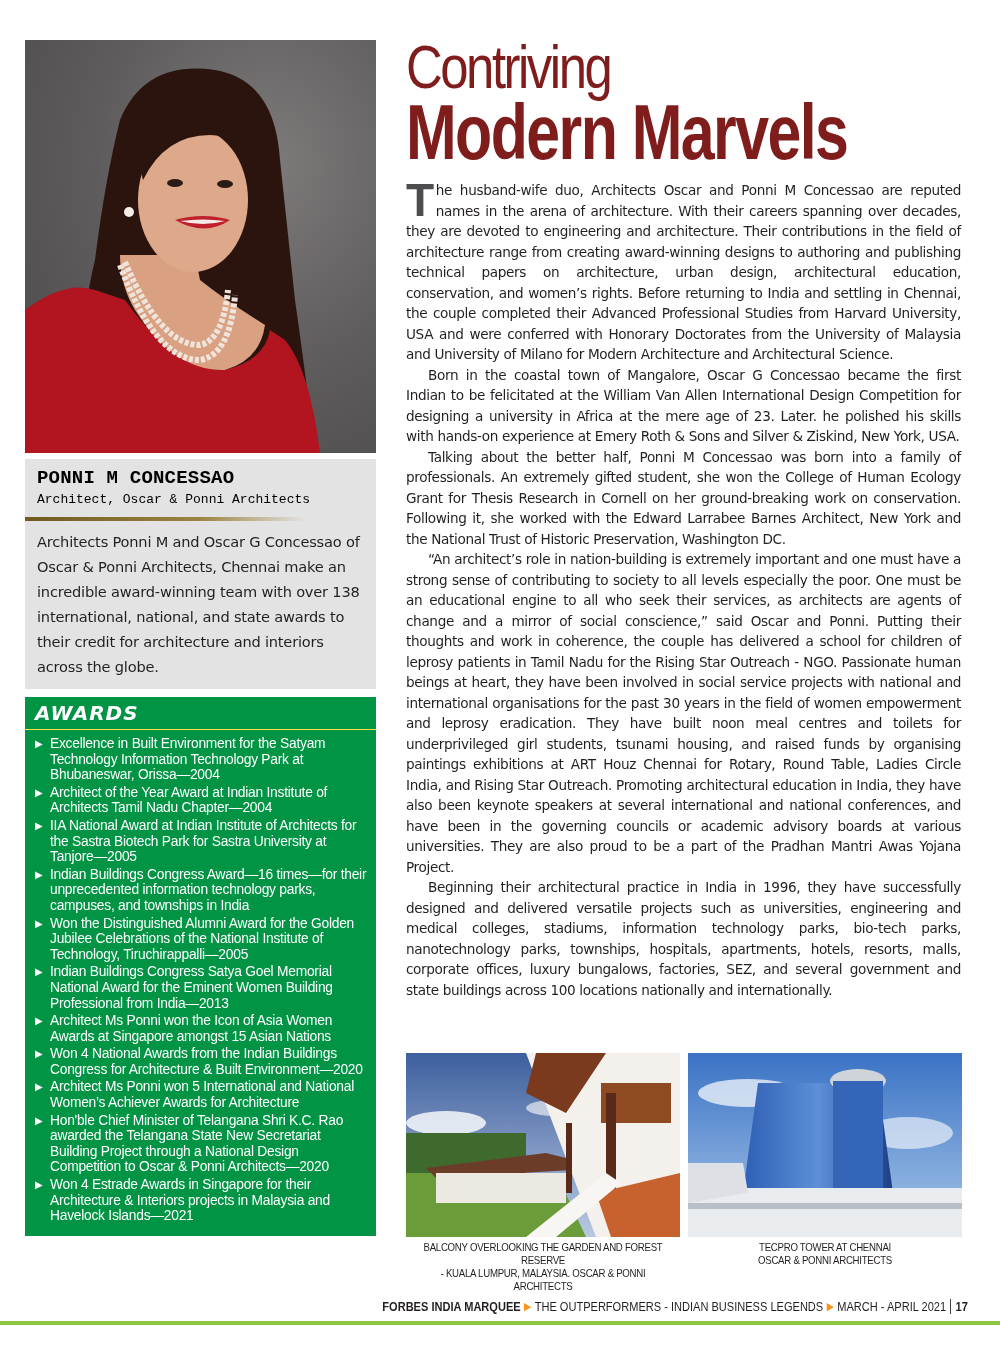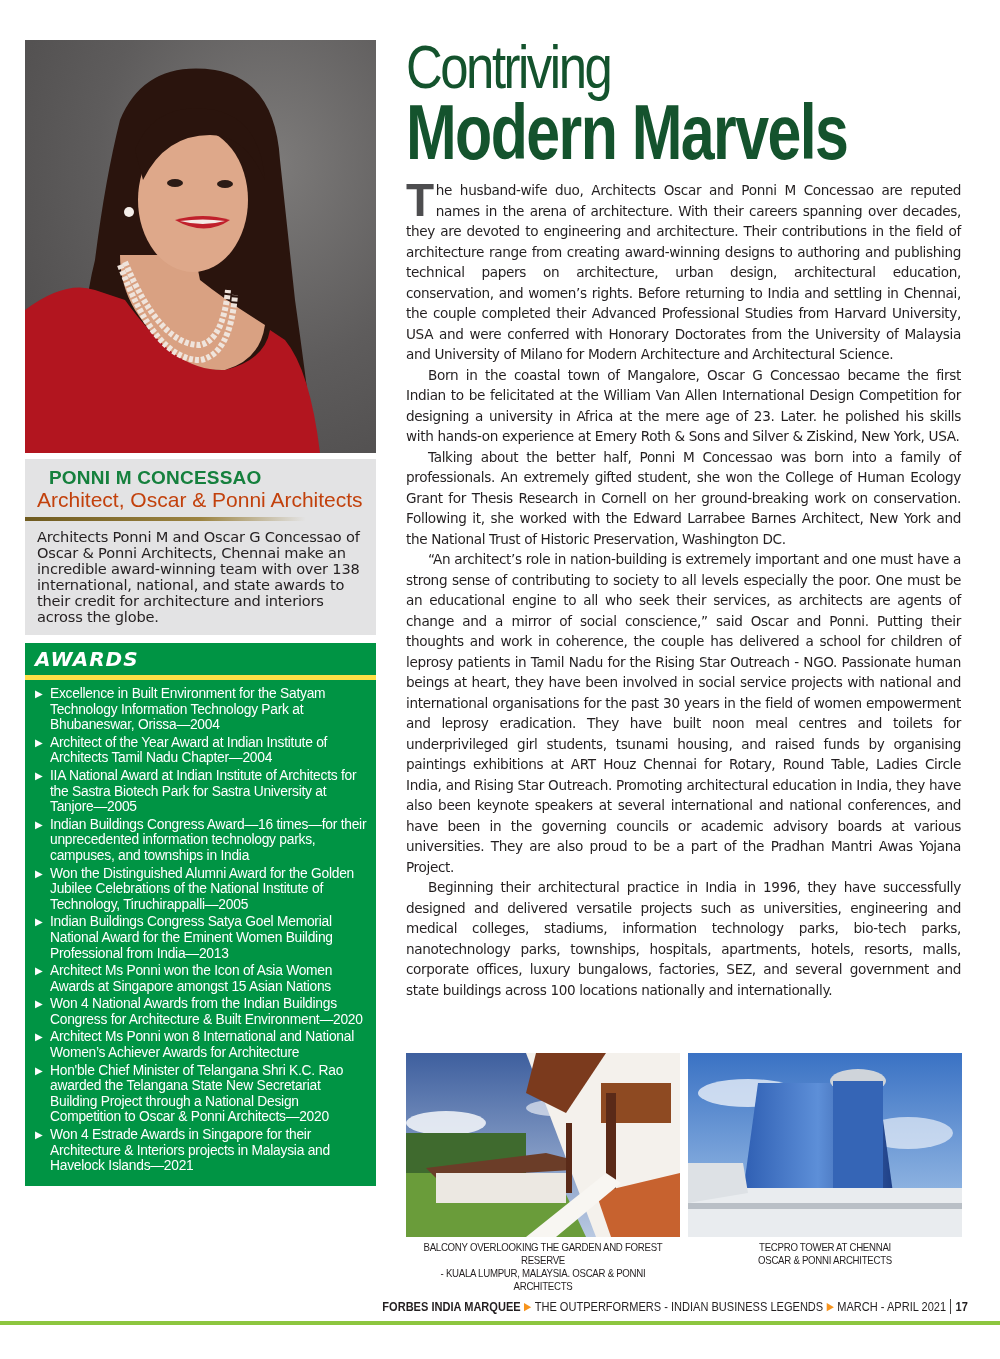--- a/index.html
+++ b/index.html
@@ -8,34 +8,34 @@
 
     
     .left-col { position: absolute; left: 25px; top: 40px; width: 351px; }
     .portrait {
       position: relative; width: 351px; height: 413px; overflow: hidden;
       background: radial-gradient(ellipse at 70% 30%, #7d7b7a 0%, #5e5c5c 50%, #4a4848 100%);
     }
     .portrait svg { position: absolute; left: 0; top: 0; }
 
     .profile-box { background: #e3e3e4; margin-top: 6px; padding: 8px 10px 10px 12px; }
-    .profile-name { font-family: Liberation Sans, sans-serif; font-weight: bold; font-size: 19px; letter-spacing: 0.2px; color: #15803d; line-height: 22px; margin-left: 12px; }
-    .profile-title { font-family: Liberation Sans, sans-serif; font-size: 21px; color: #c2410c; line-height: 22px; }
+    .profile-name { font-family: Liberation Mono, monospace; font-weight: bold; font-size: 19px; letter-spacing: 0.2px; color: #000000; line-height: 22px; }
+    .profile-title { font-family: Liberation Mono, monospace; font-size: 13px; color: #000000; line-height: 22px; }
     .gold-rule { height: 4px; margin: 6px -10px 8px -12px; background: linear-gradient(90deg, #6e5a1f 0%, #9c8442 50%, #e3e3e4 80%); }
-    .profile-desc { font-family: "DejaVu Sans", sans-serif; font-size: 14.6px; line-height: 16px; color: #231f20; letter-spacing: -0.2px; }
+    .profile-desc { font-family: "DejaVu Sans", sans-serif; font-size: 14.6px; line-height: 25px; color: #231f20; letter-spacing: -0.2px; }
 
     .awards-box { margin-top: 8px; background: #009444; }
-    .awards-header { background: #009444; color: #fff; font-family: "DejaVu Sans", sans-serif; font-style: italic; font-weight: bold; font-size: 20px; padding: 4px 10px; letter-spacing: 1px; border-bottom: 5px solid #fde047; }
+    .awards-header { background: #009444; color: #fff; font-family: "DejaVu Sans", sans-serif; font-style: italic; font-weight: bold; font-size: 20px; padding: 4px 10px; letter-spacing: 1px; border-bottom: 1px solid #fde047; }
     .awards-list { list-style: none; padding: 6px 8px 10px 10px; }
     .award-item { display: flex; color: #fff; font-family: "Liberation Sans", sans-serif; font-size: 13.8px; line-height: 15.6px; margin-bottom: 2px; letter-spacing: -0.25px; }
     .award-item .bullet { flex: 0 0 15px; font-size: 10px; line-height: 15.6px; }
     .award-item .txt { flex: 1; }
 
     
-    .headline { position: absolute; left: 406px; top: 38px; width: 560px; color: #14532d; }
+    .headline { position: absolute; left: 406px; top: 38px; width: 560px; color: #7f1d1d; }
     .headline .line1 { font-family: "Liberation Sans", sans-serif; font-size: 62px; font-weight: normal; line-height: 58px; letter-spacing: -3px; transform: scaleX(0.82); transform-origin: left; display: block; }
     .headline .line2 { font-family: "Liberation Sans", sans-serif; font-size: 78px; font-weight: bold; line-height: 72px; letter-spacing: -2px; transform: scaleX(0.78); transform-origin: left; display: block; white-space: nowrap; }
 
     .article { position: absolute; left: 406px; top: 180px; width: 555px; font-family: "DejaVu Sans", sans-serif; font-size: 13.6px; line-height: 20.5px; color: #231f20; text-align: justify; letter-spacing: -0.35px; }
     .article p { text-indent: 22px; }
     .article p.first { text-indent: 0; }
     .dropcap { float: left; font-family: "Liberation Sans", sans-serif; font-weight: bold; font-size: 46px; line-height: 36px; color: #4d4d4f; margin: 2px 2px 0 0; }
 
     .photos { position: absolute; left: 406px; top: 1053px; width: 555px; }
     .photo { position: absolute; top: 0; height: 184px; overflow: hidden; }
@@ -120,21 +120,21 @@
         <li class="award-item">
           <span class="bullet">▶</span>
           <span class="txt">Architect Ms Ponni won the Icon of Asia Women Awards at Singapore amongst 15 Asian Nations</span>
         </li>
         <li class="award-item">
           <span class="bullet">▶</span>
           <span class="txt">Won 4 National Awards from the Indian Buildings Congress for Architecture &amp; Built Environment—2020</span>
         </li>
         <li class="award-item">
           <span class="bullet">▶</span>
-          <span class="txt">Architect Ms Ponni won 8 International and National Women’s Achiever Awards for Architecture</span>
+          <span class="txt">Architect Ms Ponni won 5 International and National Women’s Achiever Awards for Architecture</span>
         </li>
         <li class="award-item">
           <span class="bullet">▶</span>
           <span class="txt">Hon'ble Chief Minister of Telangana Shri K.C. Rao awarded the Telangana State New Secretariat Building Project through a National Design Competition to Oscar &amp; Ponni Architects—2020</span>
         </li>
         <li class="award-item">
           <span class="bullet">▶</span>
           <span class="txt">Won 4 Estrade Awards in Singapore for their Architecture &amp; Interiors projects in Malaysia and Havelock Islands—2021</span>
         </li>
       </ul>

